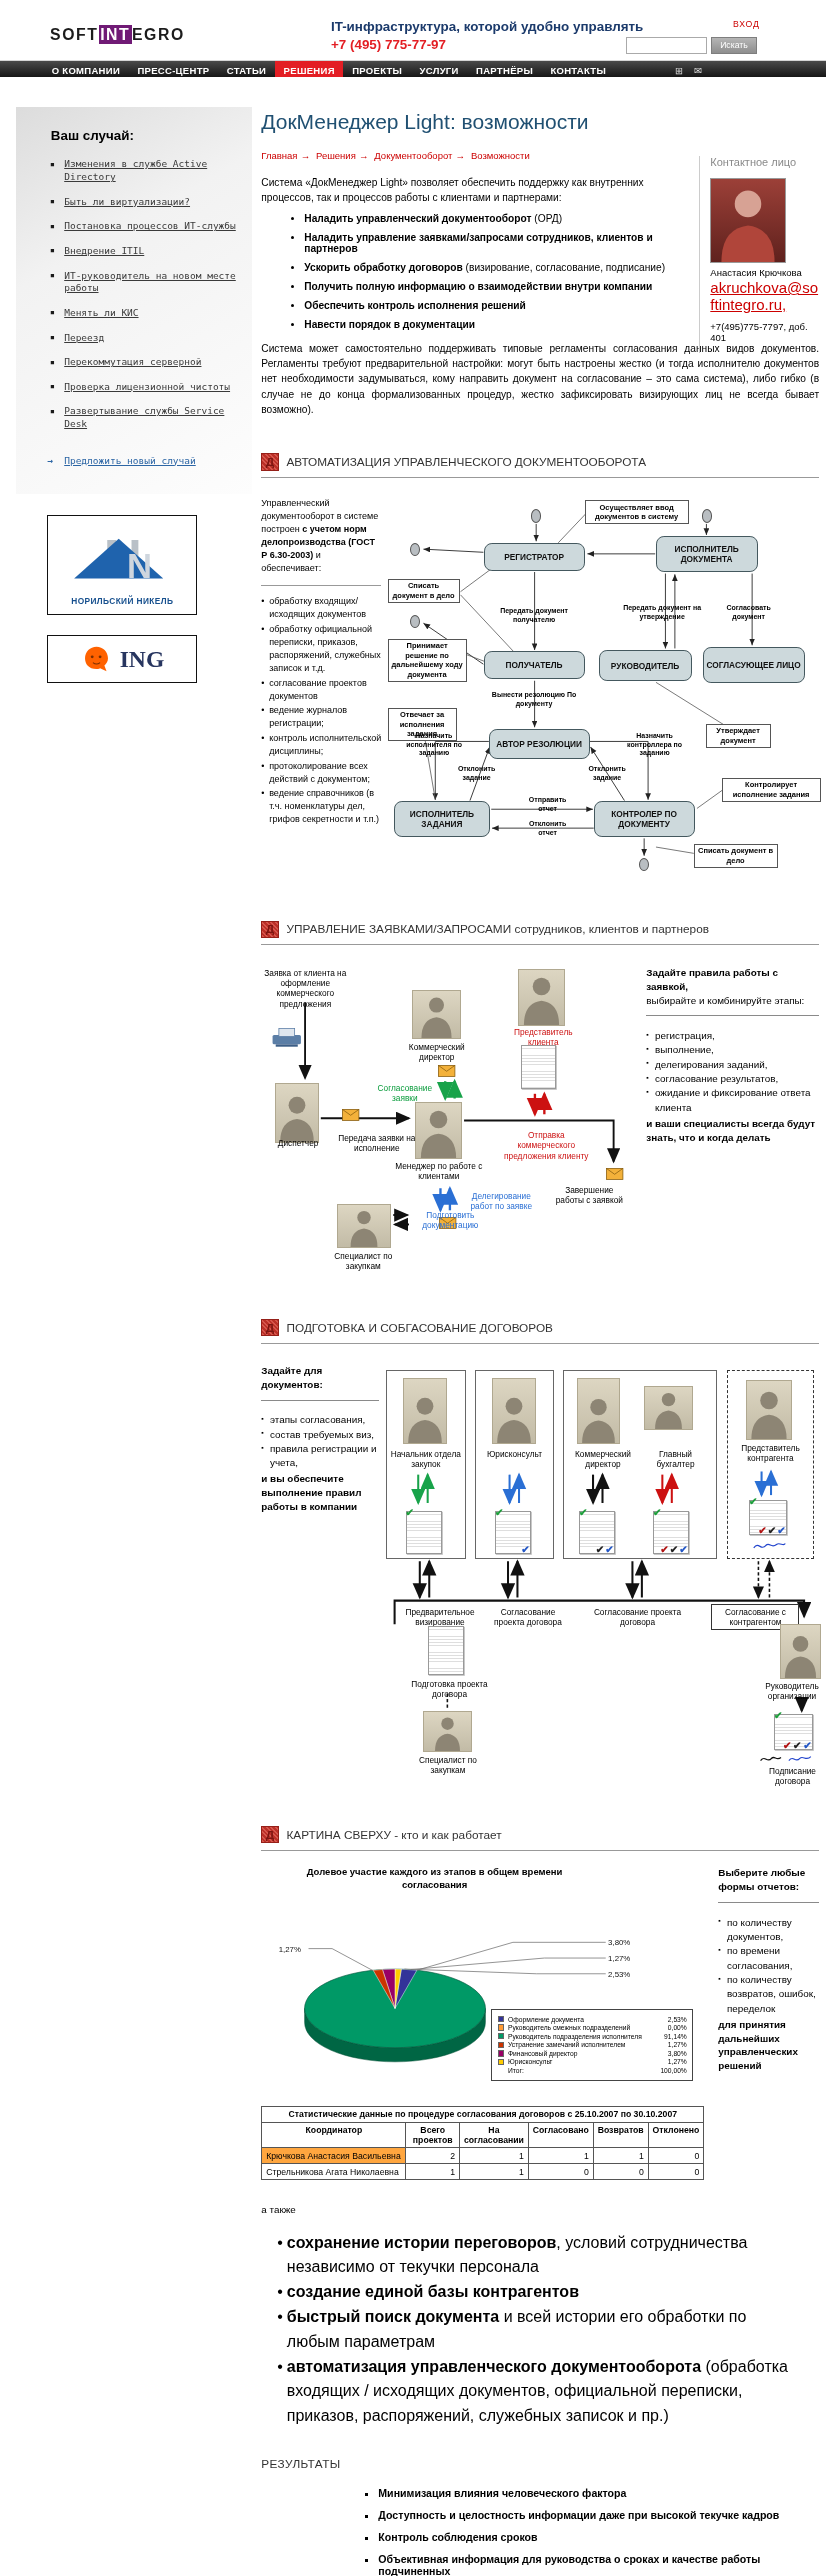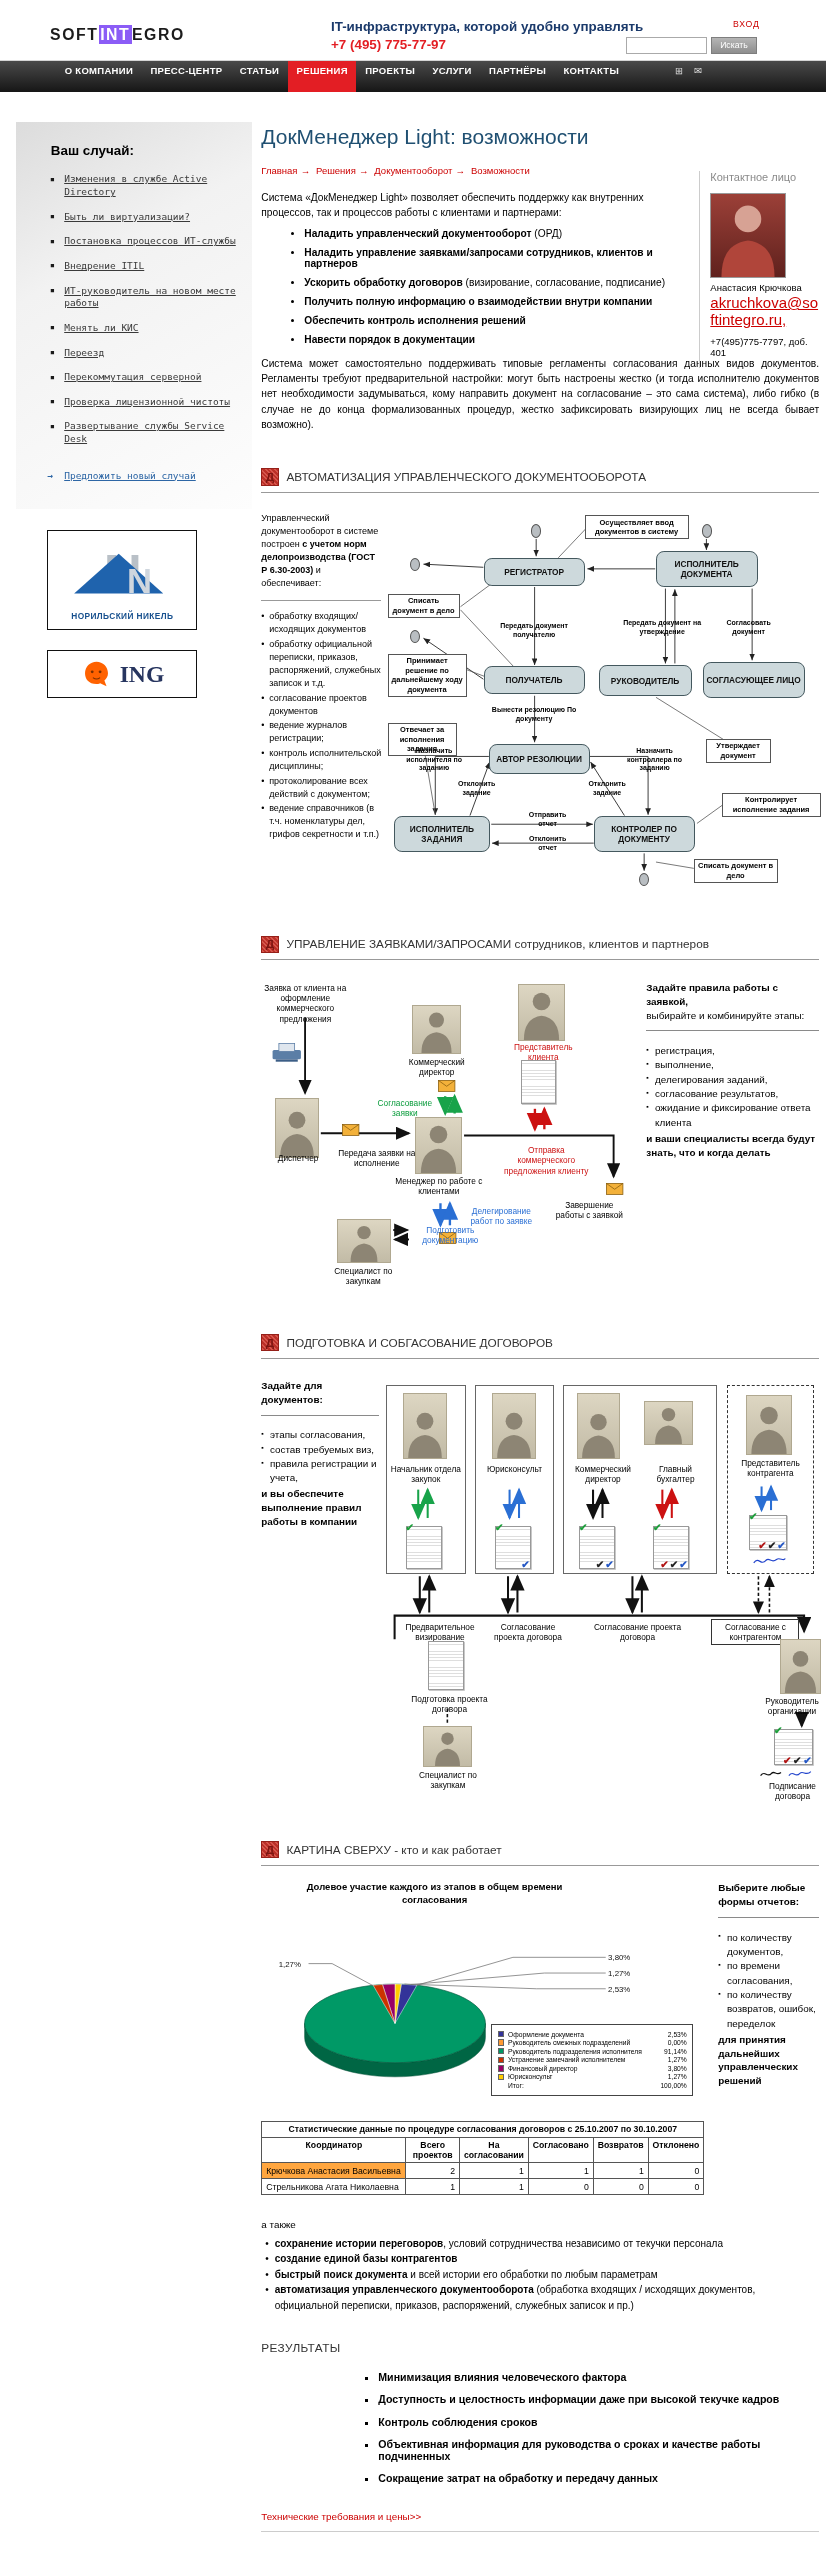--- a/index.html
+++ b/index.html
@@ -3,29 +3,29 @@
 <meta charset="utf-8">
 <style>
 *{box-sizing:border-box}
 html,body{margin:0;padding:0}
 body{font-family:"Liberation Sans",sans-serif;background:#fff;color:#000}
 .page{width:827px;position:relative;background:#fff;overflow:hidden}
 
 
 .header{position:relative;height:61px;border-bottom:0.8px solid #d5d5d5}
 .logo{position:absolute;left:50px;top:26px;font-size:15.8px;font-weight:bold;letter-spacing:1.6px;color:#1c1c1c}
-.logo-int{background:#8b5cf6;color:#fff;padding:0.8px 1.6px}
+.logo-int{background:#701a75;color:#fff;padding:0.8px 1.6px}
 .tagline{position:absolute;left:331px;top:19px;font-size:13.4px;font-weight:bold;color:#1b3a6b}
 .phone{position:absolute;left:331px;top:37px;font-size:13.4px;font-weight:bold;color:#e31e24}
 .login{position:absolute;left:733px;top:19px;font-size:8.7px;color:#cc0000;text-decoration:none;letter-spacing:0.8px}
 .search-input{position:absolute;left:626px;top:37px;width:81px;height:16.5px;border:0.8px solid #aaa;font-size:9.5px;padding:0 3.2px}
 .search-btn{position:absolute;left:711px;top:37px;width:46px;height:16.5px;background:linear-gradient(#b5b5b5,#8e8e8e);border:0.8px solid #7e7e7e;color:#fff;font-size:8.7px;cursor:pointer}
 
 
-.navbar{height:31px;background:linear-gradient(#4a4a4a,#161616);display:flex;align-items:stretch;padding-left:56px;position:relative}
+.navbar{height:16px;background:linear-gradient(#4a4a4a,#161616);display:flex;align-items:stretch;padding-left:43px;position:relative}
 .nav-item{color:#fff;font-size:9.5px;font-weight:bold;padding:0 8.7px;line-height:19px;text-decoration:none;letter-spacing:0.3px}
 .nav-item.active{background:#e31e24}
 .nav-icons{position:absolute;right:125px;top:0;line-height:19px;color:#ddd;font-size:9.5px;display:flex;gap:11px}
 .nav-icons span{cursor:pointer}
 
 
 .layout{display:flex;align-items:flex-start}
 .sidebar-col{flex:none;width:236px;margin-left:15.8px;padding-top:30px}
 .main{flex:1;min-width:0;position:relative;padding:33px 7.9px 0 9.5px}
 
@@ -123,21 +123,21 @@
 .stat-table th,.stat-table td{border:0.8px solid #555;padding:2.4px 3.9px}
 .stat-table .ttl{font-weight:bold;text-align:center}
 .stat-table th{text-align:center;vertical-align:top;font-size:8.7px}
 .stat-table td.num{text-align:right;width:55px}
 .stat-table td.name{width:167px}
 .hl{background:#FFA63F}
 .s4-panel{margin-left:14px;width:120px}
 
 
 .also-lead{font-size:9.9px;margin:23.6px 0 6.3px}
-.also{list-style:none;margin:4px;padding:0;font-size:10px;line-height:1.55}
+.also{list-style:none;margin:16px;padding:0;font-size:16px;line-height:1.55}
 .also li{position:relative;padding-left:9.5px}
 .also li::before{content:"•";position:absolute;left:0}
 .results-title{font-size:11.8px;color:#333;margin:28px 0 15.8px;font-weight:normal;letter-spacing:0.4px}
 .results{margin:0 0 27px 117px;padding:0;font-size:10.6px;font-weight:bold;list-style:square}
 .results li{margin-bottom:10.2px}
 .dl{display:block;color:#cc0000;font-size:9.9px;margin:23.6px 0 9.5px;text-decoration:none}
 .dl-hr{border:none;border-top:0.8px solid #ccc;margin:0}
 </style>
 </head>
 <body>

